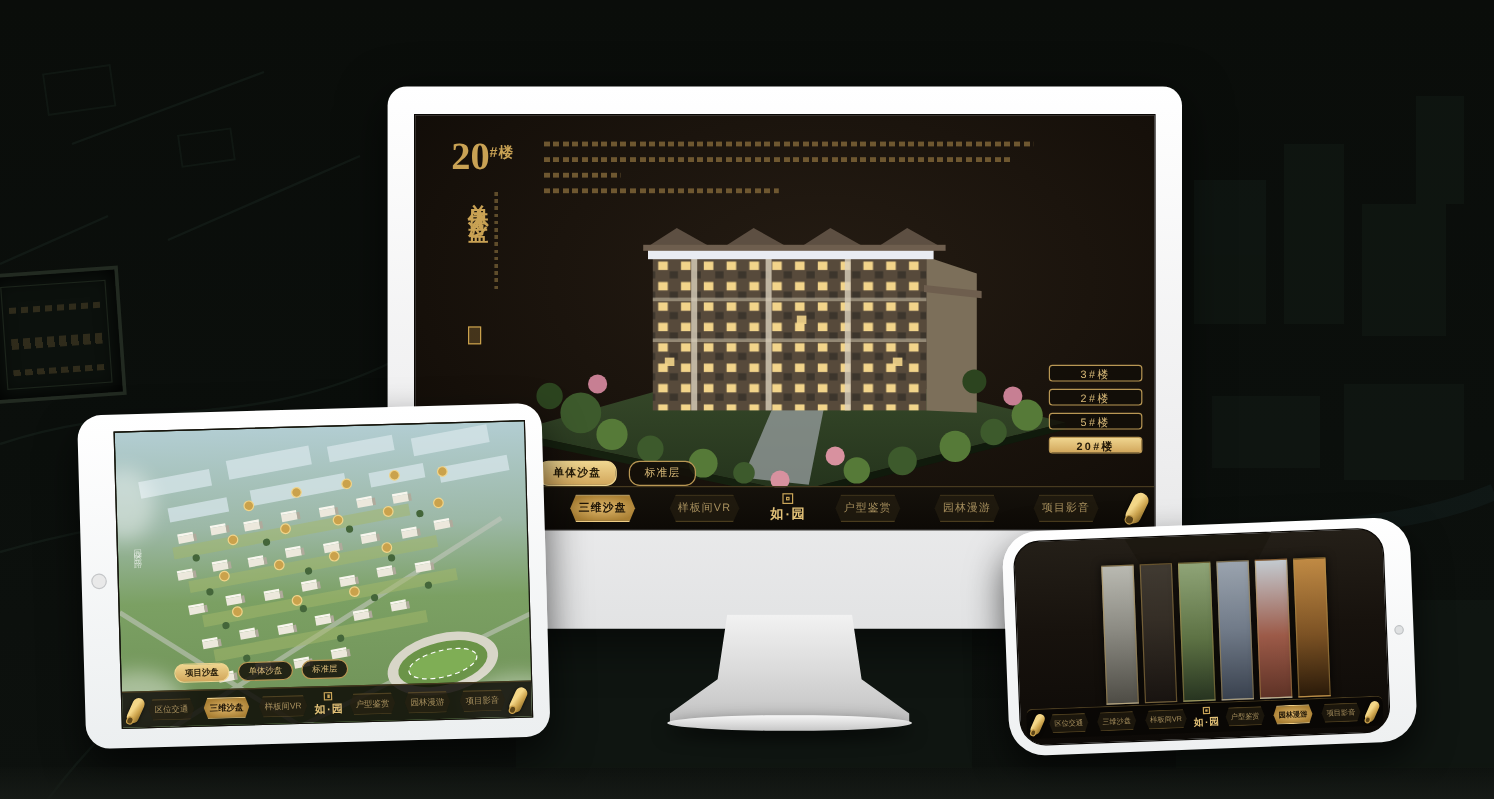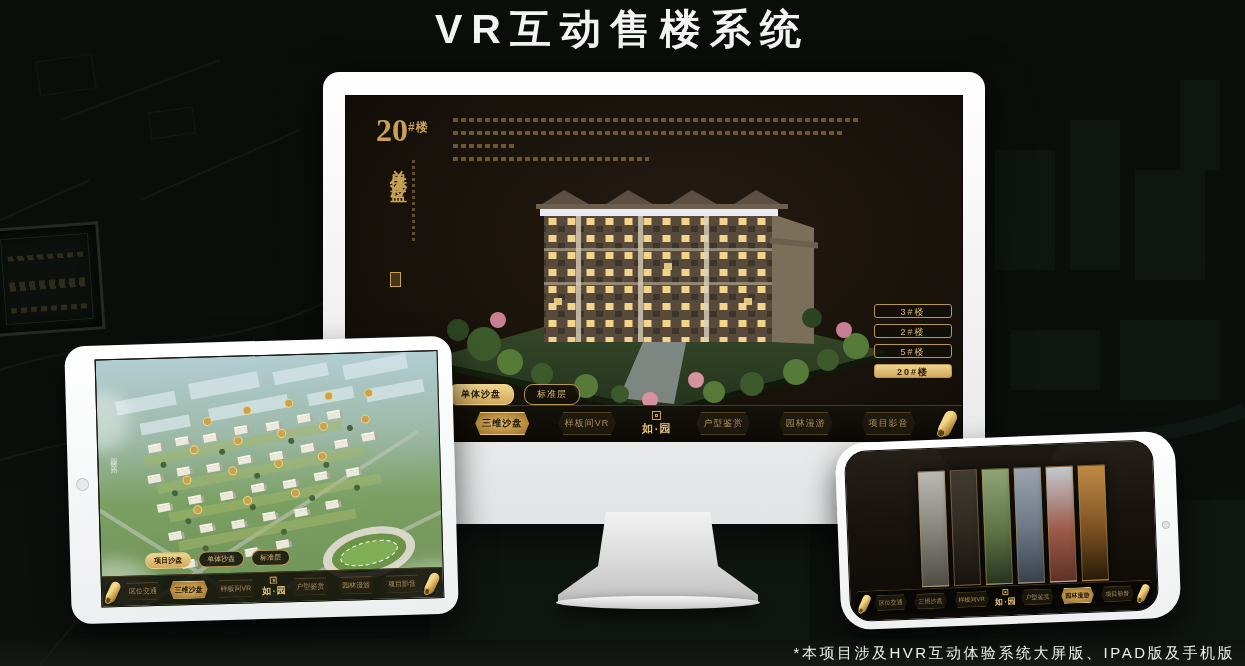--- a/index.html
+++ b/index.html
@@ -166,21 +166,20 @@
     </g>
   </svg>
 
   <div class="plaque">
     <span class="inner"></span>
     <span class="mark" style="top:26px;"></span>
     <span class="mark" style="top:52px; height:9px;"></span>
     <span class="mark" style="top:78px;"></span>
   </div>
 
-  <div class="title">VR互动售楼系统</div>
 
   <div class="monitor-frame">
     <div class="m-screen">
 
       <div class="m-head">
         <span class="m-no">20</span><span class="m-no-sfx">#楼</span>
       </div>
       <div class="m-vtitle">单体沙盘</div>
       <div class="m-vsub"></div>
       <div class="m-seal"></div>
@@ -455,14 +454,13 @@
         <span class="nav-item">户型鉴赏</span>
         <span class="nav-item active">园林漫游</span>
         <span class="nav-item">项目影音</span>
         <span class="scroll-icon"></span>
       </div>
     </div>
     <div class="cam-dot"></div>
   </div>
 
   <div class="bottom-band"></div>
-  <div class="footnote">*本项目涉及HVR互动体验系统大屏版、IPAD版及手机版</div>
 </div>
 
 </body></html>

